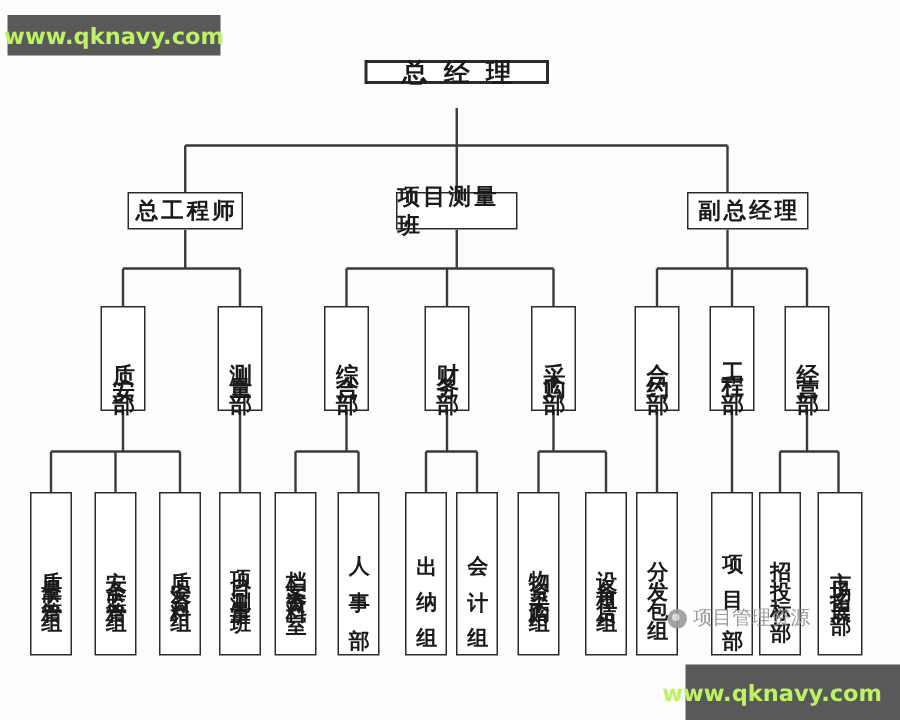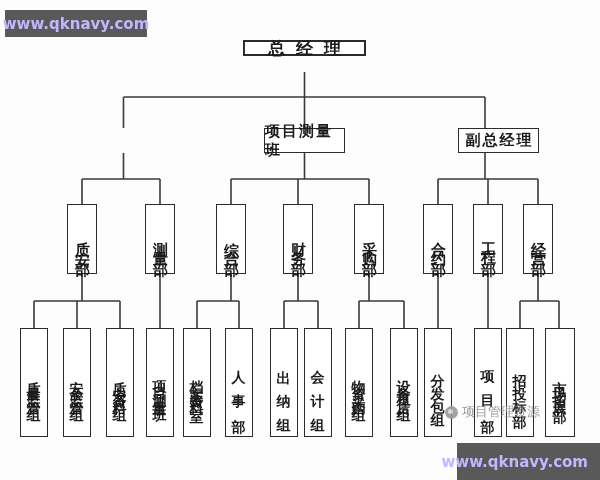--- a/index.html
+++ b/index.html
@@ -23,21 +23,21 @@
   .vtext {
     writing-mode:vertical-lr; text-orientation:upright;
     font-weight:bold; white-space:nowrap;
   }
   .l3t { font-size:15px; letter-spacing:9px;  margin-bottom:-9px; }
   .ls5 { font-size:14px; letter-spacing:7px;  margin-bottom:-7px; }
   .ls4 { font-size:14px; letter-spacing:13px; margin-bottom:-13px; }
   .ls3 { font-size:14px; letter-spacing:24px; margin-bottom:-24px; }
   
   .banner {
-    position:absolute; background:#595959; color:#c4b5fd;
+    position:absolute; background:#595959; color:#bef264;
     font-weight:bold; font-size:15px; display:flex; align-items:center;
     z-index:4; box-sizing:border-box;
   }
   #banner-top { left:5px; top:10px; width:142px; height:27px; justify-content:center; }
   #banner-bottom { left:457px; top:443px; width:143px; height:37px; justify-content:flex-end; padding-right:12px; }
   
   #watermark {
     position:absolute; left:445px; top:403px; z-index:3;
     display:flex; align-items:center; gap:4px;
     color:#8f8f8f; opacity:.9; font-size:13px; font-weight:normal; white-space:nowrap;
@@ -71,20 +71,23 @@
     <path d="M369 274 V301 M359 301 H404 M359 301 V328 M404 301 V328"></path>
     <path d="M438 274 V328"></path>
     <path d="M488 274 V328"></path>
     <path d="M538 274 V301 M520 301 H559 M520 301 V328 M559 301 V328"></path>
   </svg>
 
   <div class="obox root" style="left:243px;top:40px;width:123px;height:16px;">
     <span class="htext">总经理</span>
   </div>
 
+  <div class="obox l2" style="left:85px;top:128px;width:77px;height:25px;">
+    <span class="htext">总工程师</span>
+  </div>
   <div class="obox l2" style="left:264px;top:128px;width:81px;height:25px;">
     <span class="htext">项目测量班</span>
   </div>
   <div class="obox l2" style="left:458px;top:128px;width:81px;height:25px;">
     <span class="htext">副总经理</span>
   </div>
 
   <div class="obox" style="left:67px;top:204px;width:30px;height:70px;">
     <span class="vtext l3t">质安部</span>
   </div>

